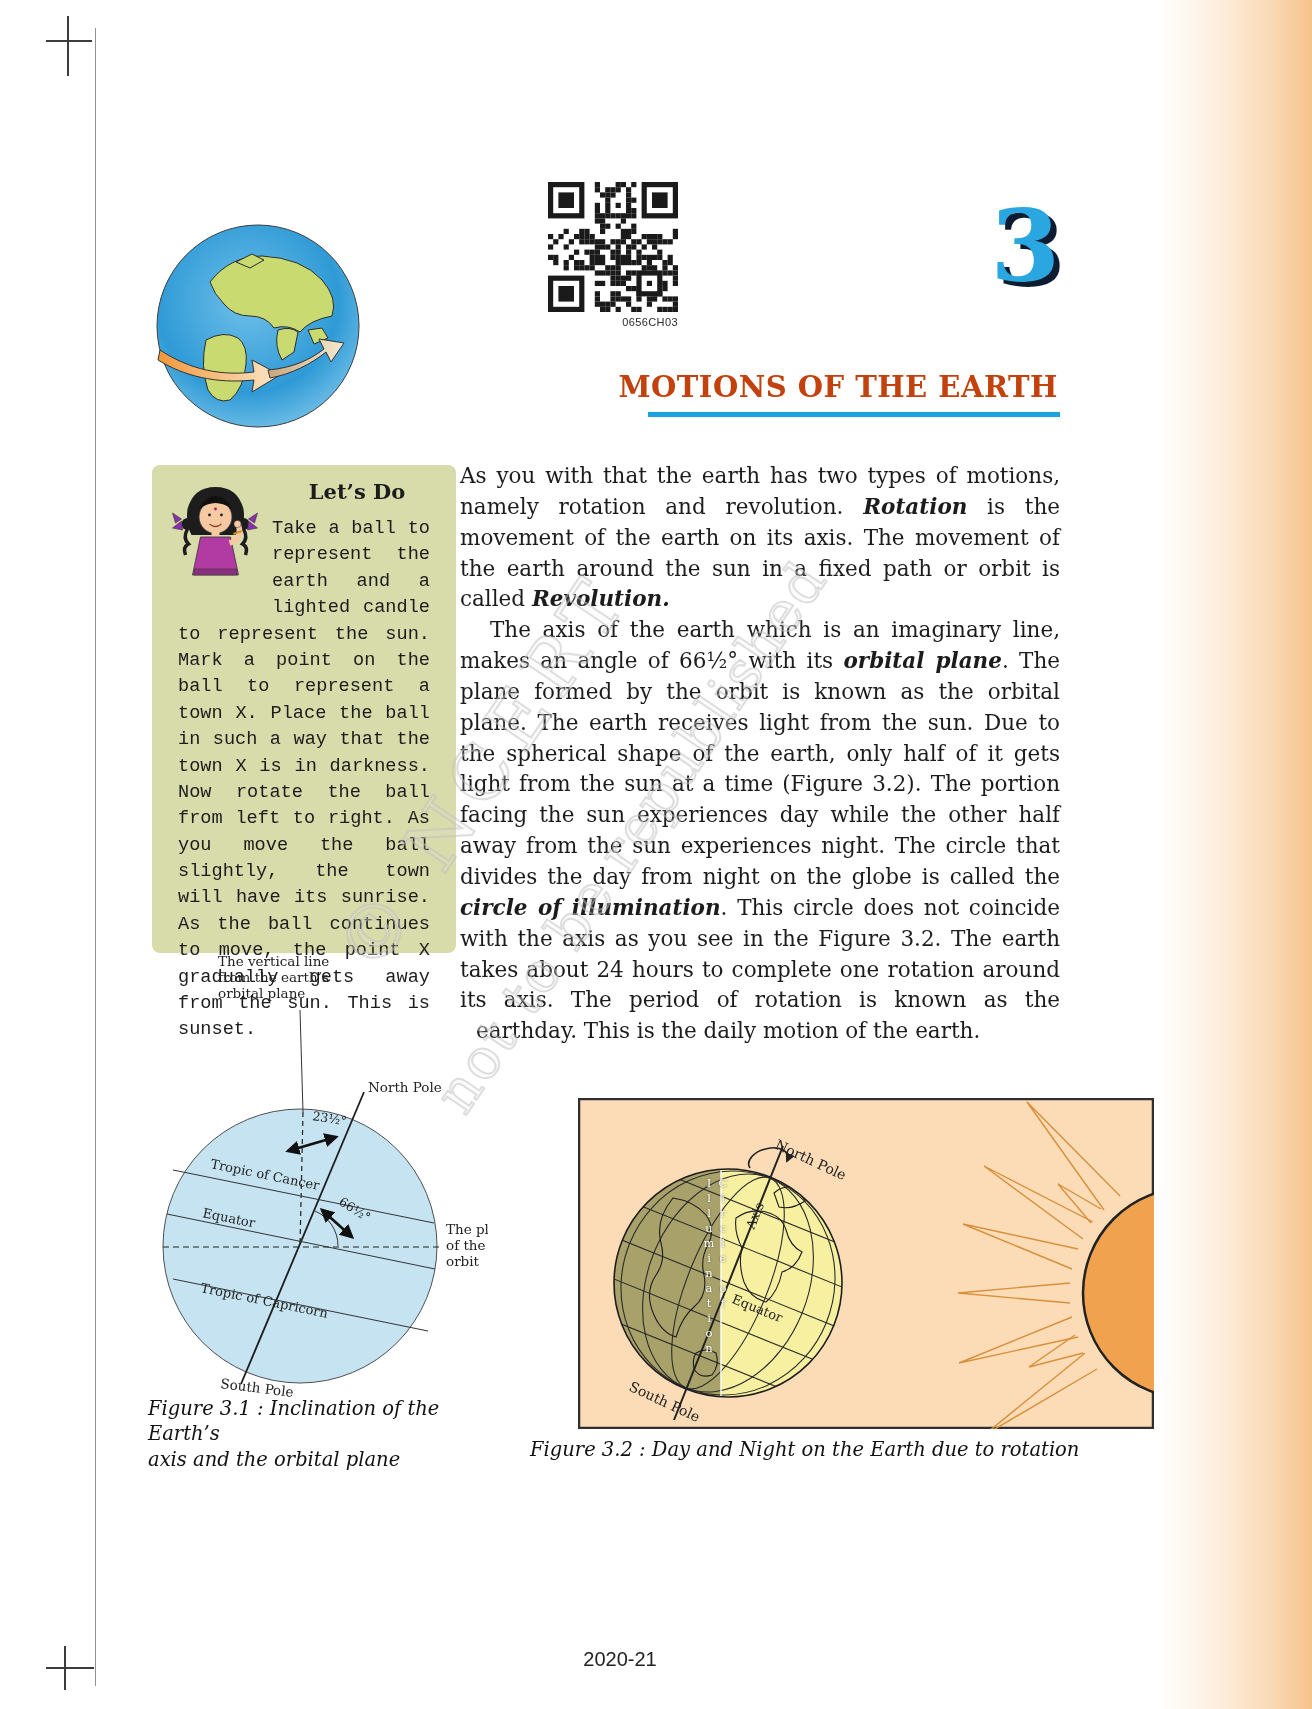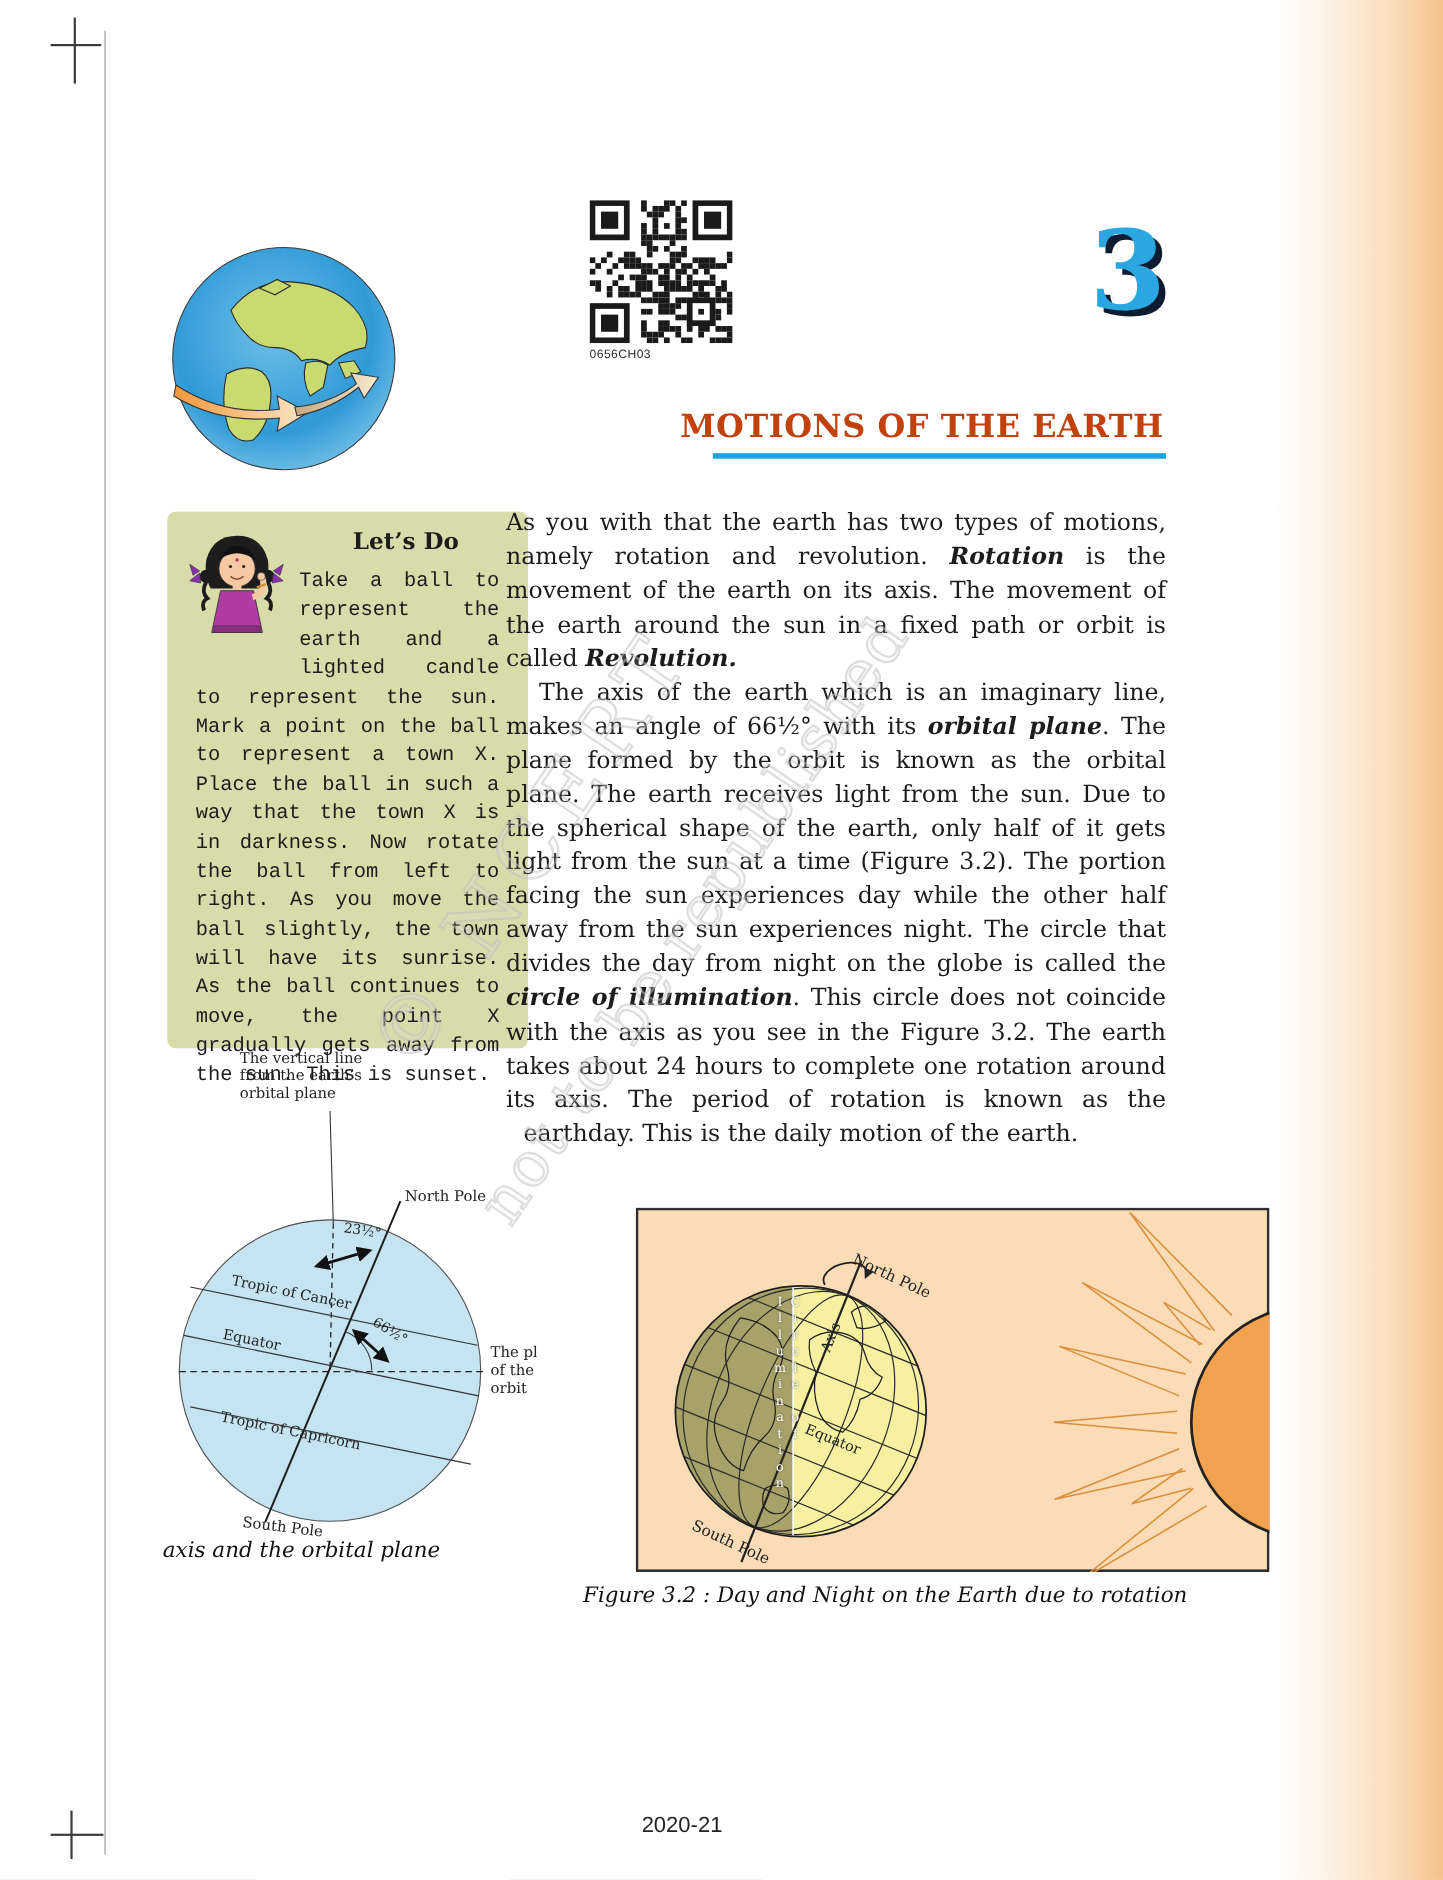--- a/index.html
+++ b/index.html
@@ -6,31 +6,31 @@
   .page{position:relative;width:1312px;height:1709px;background:#ffffff;overflow:hidden;
         font-family:"DejaVu Serif","Liberation Serif",serif;color:#1c1c1c;}
   
   .band{position:absolute;right:0;top:0;width:154px;height:1709px;
         background:linear-gradient(to right,#ffffff 0%,#fdeedd 40%,#f9d9b4 75%,#f5c28b 100%);}
   
   .mark{position:absolute;background:#3c3c3c;}
   .bleed{position:absolute;left:95px;top:28px;width:1px;height:1658px;background:#4a4a4a;opacity:.6;}
   
   .globe-illo{position:absolute;left:150px;top:222px;}
-  .qr-wrap{position:absolute;left:536px;top:182px;width:130px;text-align:left;}
+  .qr-wrap{position:absolute;left:548px;top:182px;width:130px;text-align:right;}
   .qr-wrap svg{display:block;background:#fff;}
   .qr-label{font-family:"Liberation Sans",sans-serif;font-size:11px;color:#2b2b2b;margin-top:4px;letter-spacing:.4px;}
   .chapnum{position:absolute;left:900px;top:196px;width:160px;text-align:right;
            font-size:100px;line-height:1;font-weight:700;color:#2aa7e1;
            text-shadow:6px 5px 0 #0e1c31;}
   .title{position:absolute;left:560px;top:370px;width:498px;text-align:right;
          font-size:29px;font-weight:700;color:#c2410c;letter-spacing:.5px;white-space:nowrap;}
   .rule{position:absolute;left:648px;top:412px;width:412px;height:5px;background:#1aa3dc;}
   
-  .activity{position:absolute;left:152px;top:465px;width:328px;height:488px;
+  .activity{position:absolute;left:152px;top:465px;width:304px;height:488px;
             background:#d8dbaa;border-radius:8px;box-sizing:border-box;padding:12px 14px 10px 14px;}
   .girl{float:left;width:98px;height:122px;margin:2px 8px 2px 0;}
   .act-title{font-size:21px;font-weight:700;text-align:center;margin:2px 0 8px 0;}
   .act-body{font-size:18.6px;line-height:1.42;text-align:justify;margin:12px;font-family:Liberation Mono, monospace;}
   
   .main{position:absolute;left:460px;top:461px;width:600px;font-size:21.5px;line-height:1.435;text-align:justify;}
   .main p{margin:0;}
   .indent{text-indent:30px;}
   .b{font-weight:700;font-style:italic;}
   .i{margin-left:16px;}
@@ -383,20 +383,21 @@
     <text x="228" y="140" font-size="13.5">North Pole</text>
     <text x="70" y="216" font-size="13" transform="rotate(11.5 70 216)">Tropic of Cancer</text>
     <text x="62" y="265" font-size="13" transform="rotate(11.5 62 265)">Equator</text>
     <text x="60" y="340" font-size="13" transform="rotate(11.5 60 340)">Tropic of Capricorn</text>
     <text x="306" y="282" font-size="13.5">The plane</text>
     <text x="306" y="298" font-size="13.5">of the earth's</text>
     <text x="306" y="314" font-size="13.5">orbit</text>
     <text x="80" y="436" font-size="13.5" transform="rotate(7 80 436)">South Pole</text>
   </svg>
   <div class="fig31-caption">
+    <div>Figure 3.1 : Inclination of the Earth’s</div>
     <div>axis and the orbital plane</div>
   </div>
 
   <svg class="fig32" viewBox="0 0 576 331">
     <defs>
       <clipPath id="gclip">
           <circle cx="150" cy="185" r="114"></circle>
         </clipPath>
       <marker id="ah2" viewBox="0 0 10 10" refX="8" refY="5" markerWidth="6" markerHeight="6" orient="auto-start-reverse">
         <path d="M0,0 L10,5 L0,10 z" fill="#222"></path>

